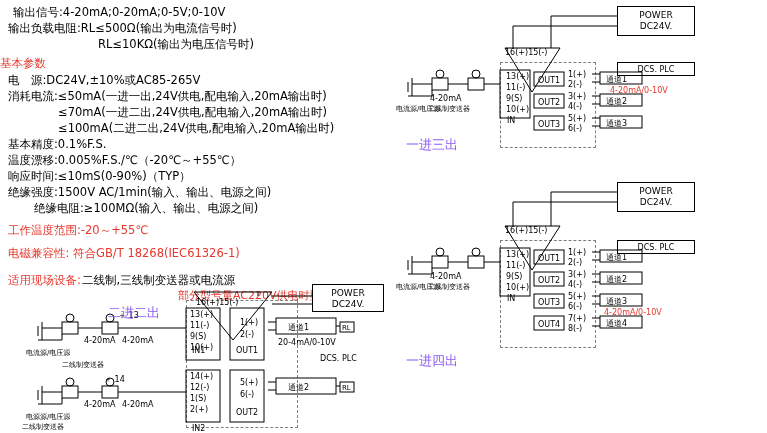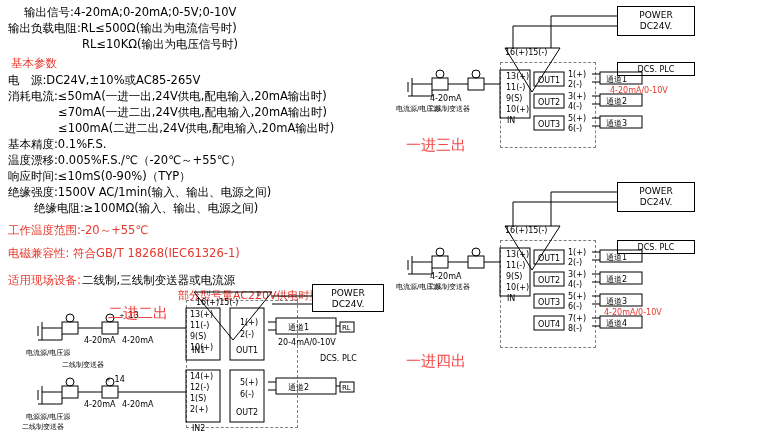--- a/index.html
+++ b/index.html
@@ -5,36 +5,36 @@
   html,body{margin:0;padding:0;}
   body{width:767px;height:433px;background:#fff;font-family:"DejaVu Sans","Liberation Sans",sans-serif;overflow:hidden;position:relative;}
   .root{position:relative;width:767px;height:433px;}
   .abs{position:absolute;}
   .spec{font-size:11.5px;color:#000;line-height:16px;white-space:nowrap;}
   .spec.red{color:#e8372c;}
   .spec.small{font-size:11px;}
   .lbl{font-size:8px;color:#000;white-space:nowrap;}
   .lbl.red{color:#e8372c;}
   .lbl7{font-size:7px;color:#000;white-space:nowrap;}
-  .title{font-size:15px;color:#ef4444;white-space:nowrap;}
+  .title{font-size:13px;color:#8b5cf6;white-space:nowrap;}
   .dashed{position:absolute;border:1px dashed #7e7e7e;box-sizing:border-box;}
   .powerbox{position:absolute;border:1px solid #000;box-sizing:border-box;background:#fff;text-align:center;font-size:9px;line-height:11px;padding-top:3px;}
   .dcs{position:absolute;border:1px solid #000;box-sizing:border-box;background:#fff;text-align:center;font-size:8px;}
   svg{position:absolute;left:0;top:0;pointer-events:none;}
 </style>
 </head>
 <body>
 
 <div class="root">
 
   <div>
-    <div class="abs spec" style="left:24px;top:4px;text-align:center;">输出信号:4-20mA;0-20mA;0-5V;0-10V</div>
+    <div class="abs spec" style="left:13px;top:4px;text-align:center;">输出信号:4-20mA;0-20mA;0-5V;0-10V</div>
     <div class="abs spec" style="left:8px;top:20px;">输出负载电阻:RL≤500Ω(输出为电流信号时)</div>
-    <div class="abs spec" style="left:82px;top:36px;">RL≤10KΩ(输出为电压信号时)</div>
-    <div class="abs spec red" style="left:11px;top:55px;">基本参数</div>
+    <div class="abs spec" style="left:98px;top:36px;">RL≤10KΩ(输出为电压信号时)</div>
+    <div class="abs spec red" style="left:0;top:55px;">基本参数</div>
     <div class="abs spec" style="left:8px;top:72px;">电　源:DC24V,±10%或AC85-265V</div>
     <div class="abs spec" style="left:8px;top:88px;">消耗电流:≤50mA(一进一出,24V供电,配电输入,20mA输出时)</div>
     <div class="abs spec" style="left:58px;top:104px;">≤70mA(一进二出,24V供电,配电输入,20mA输出时)</div>
     <div class="abs spec" style="left:58px;top:120px;">≤100mA(二进二出,24V供电,配电输入,20mA输出时)</div>
     <div class="abs spec" style="left:8px;top:136px;">基本精度:0.1%F.S.</div>
     <div class="abs spec" style="left:8px;top:152px;">温度漂移:0.005%F.S./℃（-20℃～+55℃）</div>
     <div class="abs spec" style="left:8px;top:168px;">响应时间:≤10mS(0-90%)（TYP）</div>
     <div class="abs spec" style="left:8px;top:184px;">绝缘强度:1500V AC/1min(输入、输出、电源之间)</div>
     <div class="abs spec" style="left:8px;top:200px;margin-left:26px;">绝缘电阻:≥100MΩ(输入、输出、电源之间)</div>
     <div class="abs spec red" style="left:8px;top:222px;">工作温度范围:-20～+55℃</div>

